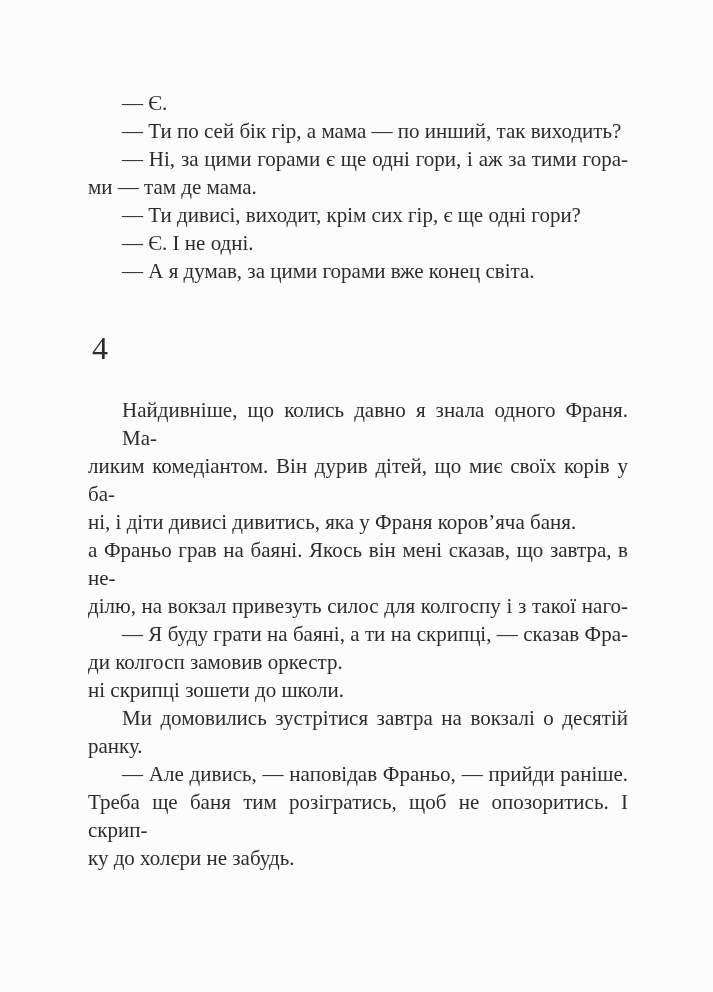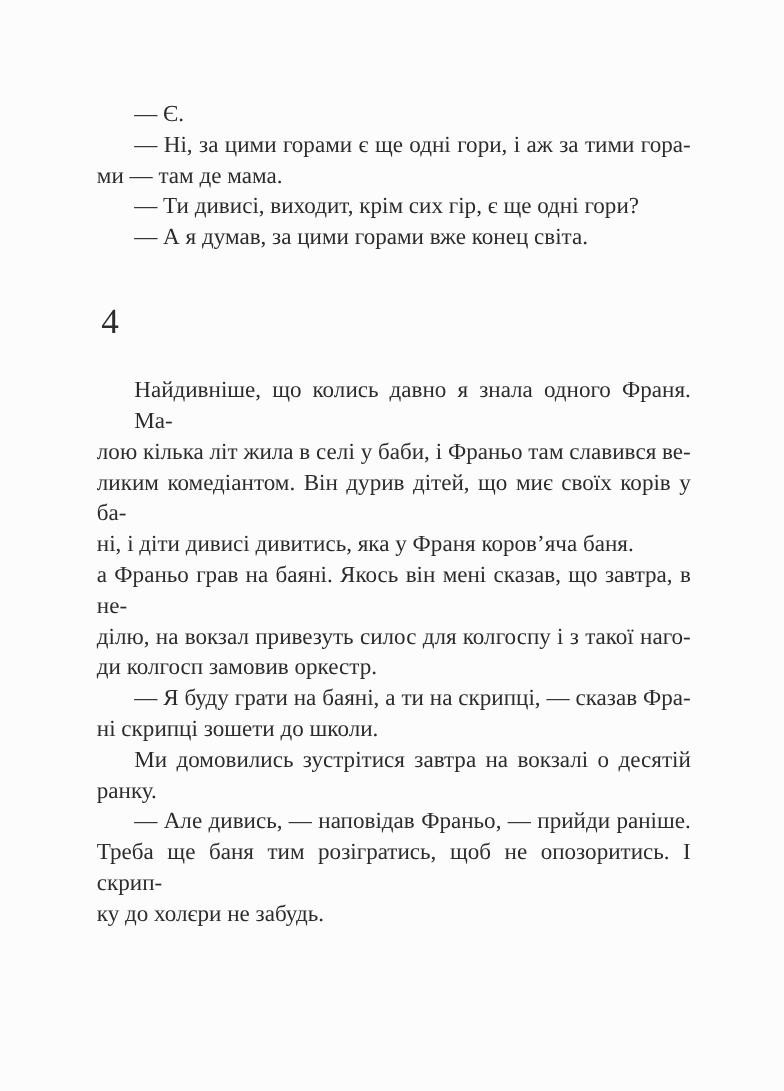--- a/index.html
+++ b/index.html
@@ -46,35 +46,36 @@
   .section-body {
     margin-top: 31px;
   }
 </style>
 </head>
 <body>
 
 <div class="book-page">
   <div class="text-block">
       <div class="line indent">— Є.</div>
+      <div class="line indent">— Ти по сей бік гір, а мама — по инший, так виходить?</div>
       <div class="line indent fill">— Ні, за цими горами є ще одні гори, і аж за тими гора-</div>
       <div class="line">ми — там де мама.</div>
       <div class="line indent">— Ти дивисі, виходит, крім сих гір, є ще одні гори?</div>
+      <div class="line indent">— Є. І не одні.</div>
       <div class="line indent">— А я думав, за цими горами вже конец світа.</div>
     </div>
   <h2 class="section-heading">4</h2>
   <div class="text-block section-body">
       <div class="line indent fill">Найдивніше, що колись давно я знала одного Франя. Ма-</div>
-      <div class="line fill">лою кілька літ жила в селі у баби, і Франьо там славився ве-</div>
       <div class="line fill">ликим комедіантом. Він дурив дітей, що миє своїх корів у ба-</div>
       <div class="line">ні, і діти дивисі дивитись, яка у Франя коров’яча баня.</div>
       <div class="line fill">а Франьо грав на баяні. Якось він мені сказав, що завтра, в не-</div>
       <div class="line fill">ділю, на вокзал привезуть силос для колгоспу і з такої наго-</div>
+      <div class="line indent fill">— Я буду грати на баяні, а ти на скрипці, — сказав Фра-</div>
       <div class="line">ди колгосп замовив оркестр.</div>
-      <div class="line indent fill">— Я буду грати на баяні, а ти на скрипці, — сказав Фра-</div>
       <div class="line">ні скрипці зошети до школи.</div>
       <div class="line indent fill">Ми домовились зустрітися завтра на вокзалі о десятій</div>
       <div class="line">ранку.</div>
       <div class="line indent fill">— Але дивись, — наповідав Франьо, — прийди раніше.</div>
       <div class="line fill">Треба ще баня тим розігратись, щоб не опозоритись. І скрип-</div>
       <div class="line">ку до холєри не забудь.</div>
     </div>
 
 </div>
 

